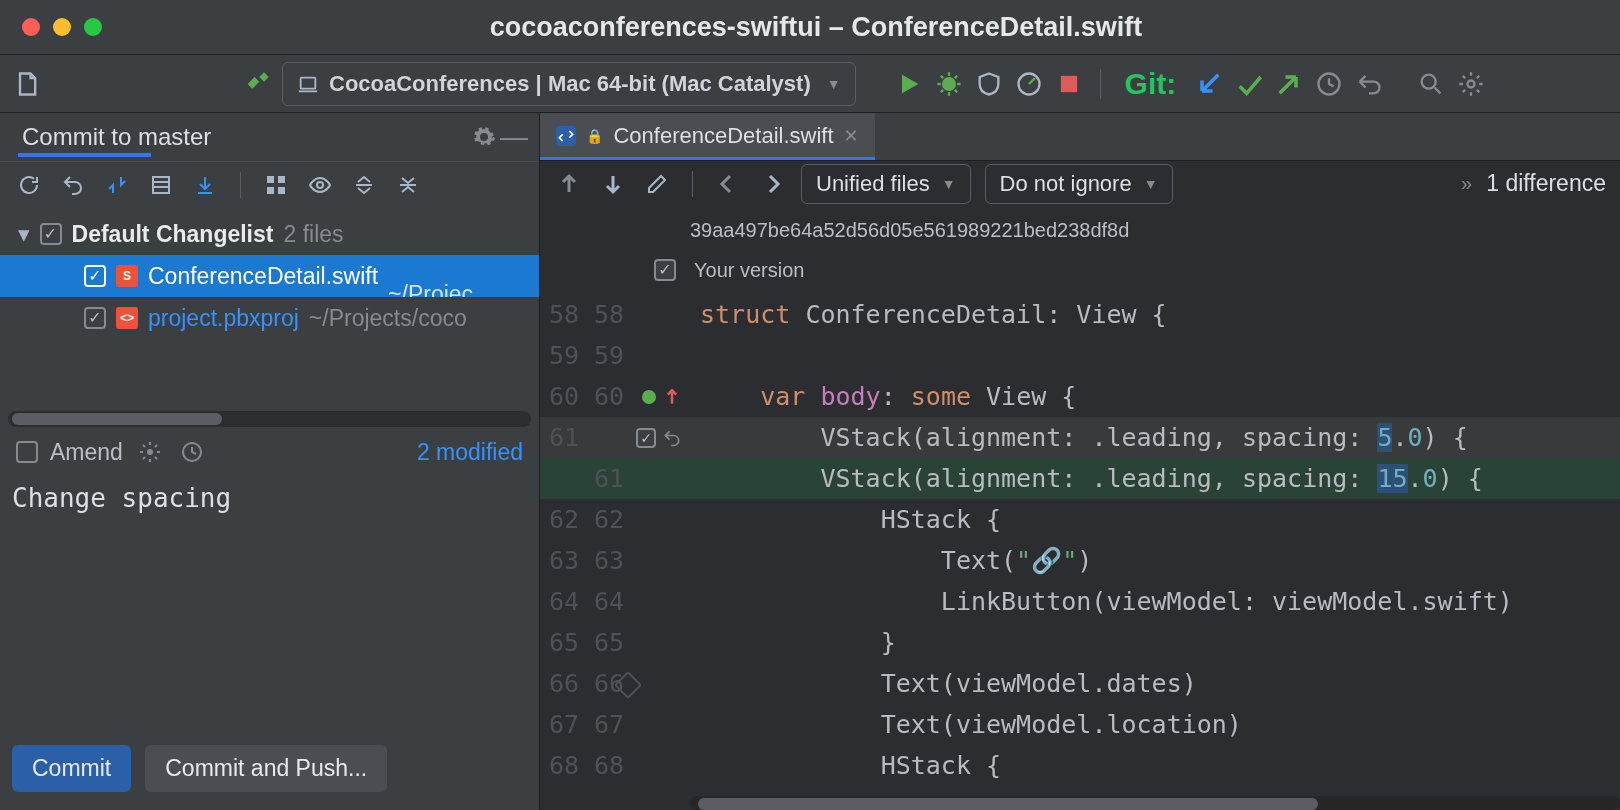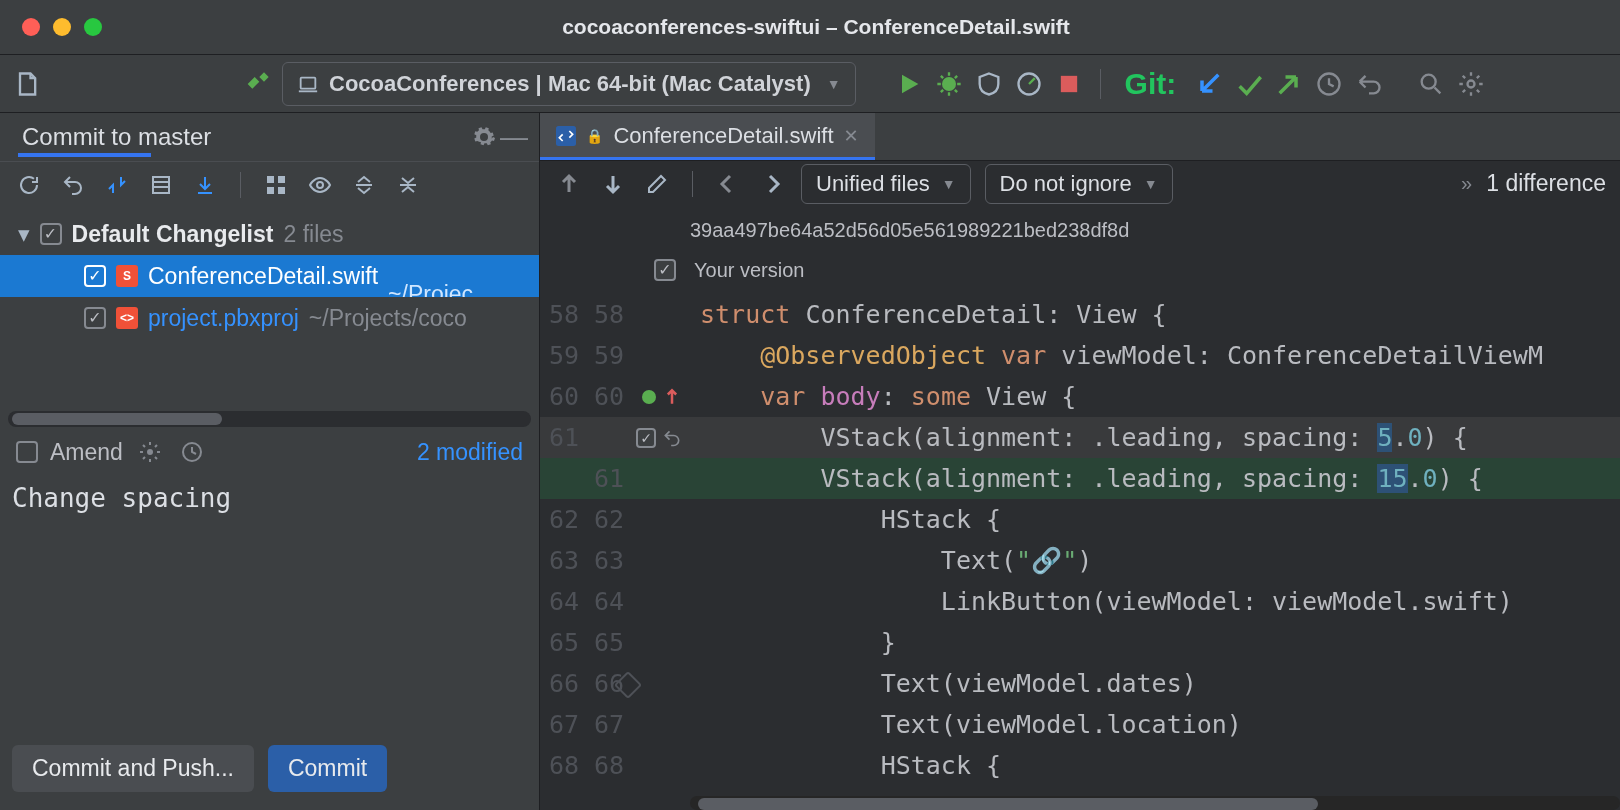--- a/index.html
+++ b/index.html
@@ -25,21 +25,21 @@
   
   .titlebar {
     height: 55px; display: flex; align-items: center; background: #3c3f41;
     -webkit-font-smoothing: antialiased; border-bottom: 1px solid var(--border);
   }
   .traffic { display: flex; gap: 13px; padding-left: 22px; }
   .tl { width: 18px; height: 18px; border-radius: 50%; }
   .tl.red { background: #ff5f57; }
   .tl.yellow { background: #febc2e; }
   .tl.green { background: #28c840; }
-  .title { flex: 1; text-align: center; font-size: 21px; font-weight: 600; color: #e5e7eb; }
+  .title { flex: 1; text-align: center; font-size: 27px; font-weight: 600; color: #e5e7eb; }
 
   
   .maintoolbar {
     height: 58px; background: #3c3f41; display: flex; align-items: center; padding: 0 12px; gap: 10px;
     border-bottom: 1px solid var(--border);
     font-weight: bold;
   }
   .tbicon { width: 30px; height: 30px; display: flex; align-items: center; justify-content: center; color: #868a91; }
   .runcfg {
     display: flex; align-items: center; gap: 10px; background: #3c3f41; border: 1px solid #5a5d63;
@@ -390,22 +390,22 @@
       </div>
       <div class="spacer"></div>
       <span class="modified">2 modified</span>
     </div>
 
     <div class="msg">
       <textarea value="Change spacing" style="">Change spacing</textarea>
     </div>
 
     <div class="commit-buttons">
+      <button class="btn primary">Commit</button>
       <button class="btn secondary">Commit and Push...</button>
-      <button class="btn primary">Commit</button>
     </div>
   </div>
 
   <div class="right">
     <div class="tabs">
       <div class="tab">
         <svg width="20" height="20" viewBox="0 0 24 24">
             <rect width="24" height="24" rx="3" fill="#2b5fa8"></rect>
             <path d="M8 18l-4-4 4-4M16 6l4 4-4 4" stroke="#fff" stroke-width="2" fill="none"></path>
           </svg>
@@ -471,21 +471,20 @@
             <div class="gmark"></div>
           </div>
           <div class="src"><span class="kw">struct</span> <span class="typename">ConferenceDetail</span><span class="punct">:</span> <span class="typename">View</span> <span class="punct">{</span></div>
         </div>
       <div class="codeline">
           <div class="gut">
             <div class="gcol">59</div>
             <div class="gcol">59</div>
             <div class="gmark"></div>
           </div>
-          <div class="src">    <span class="at">@ObservedObject</span> <span class="kw">var</span> <span class="id">viewModel</span><span class="punct">:</span> <span class="typename">ConferenceDetailViewM</span></div>
         </div>
       <div class="codeline">
           <div class="gut">
             <div class="gcol">60</div>
             <div class="gcol">60</div>
             <div class="gmark">
               <span class="green-dot"></span>
               <svg class="up-arrow" viewBox="0 0 24 24" fill="none" stroke="currentColor" stroke-width="3">
                 <path d="M12 20V4M7 9l5-5 5 5"></path>
               </svg>

